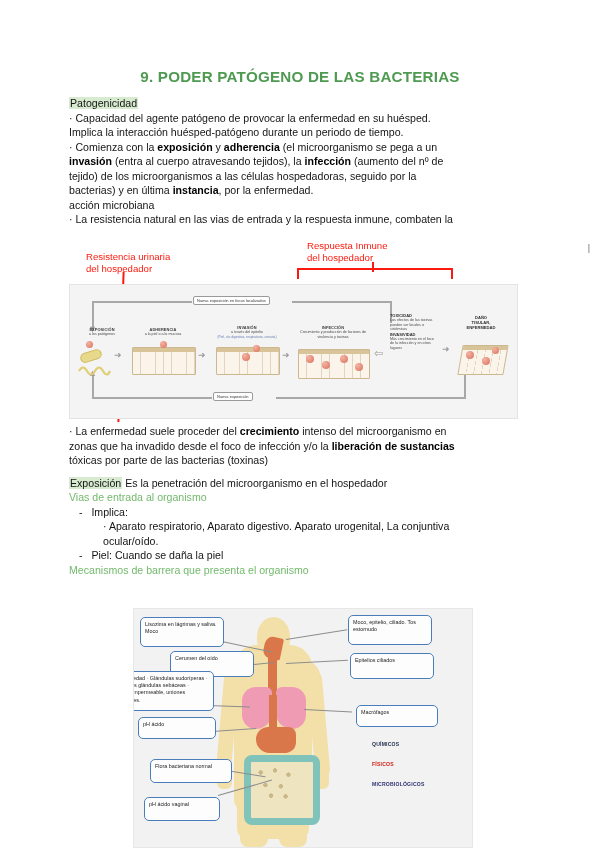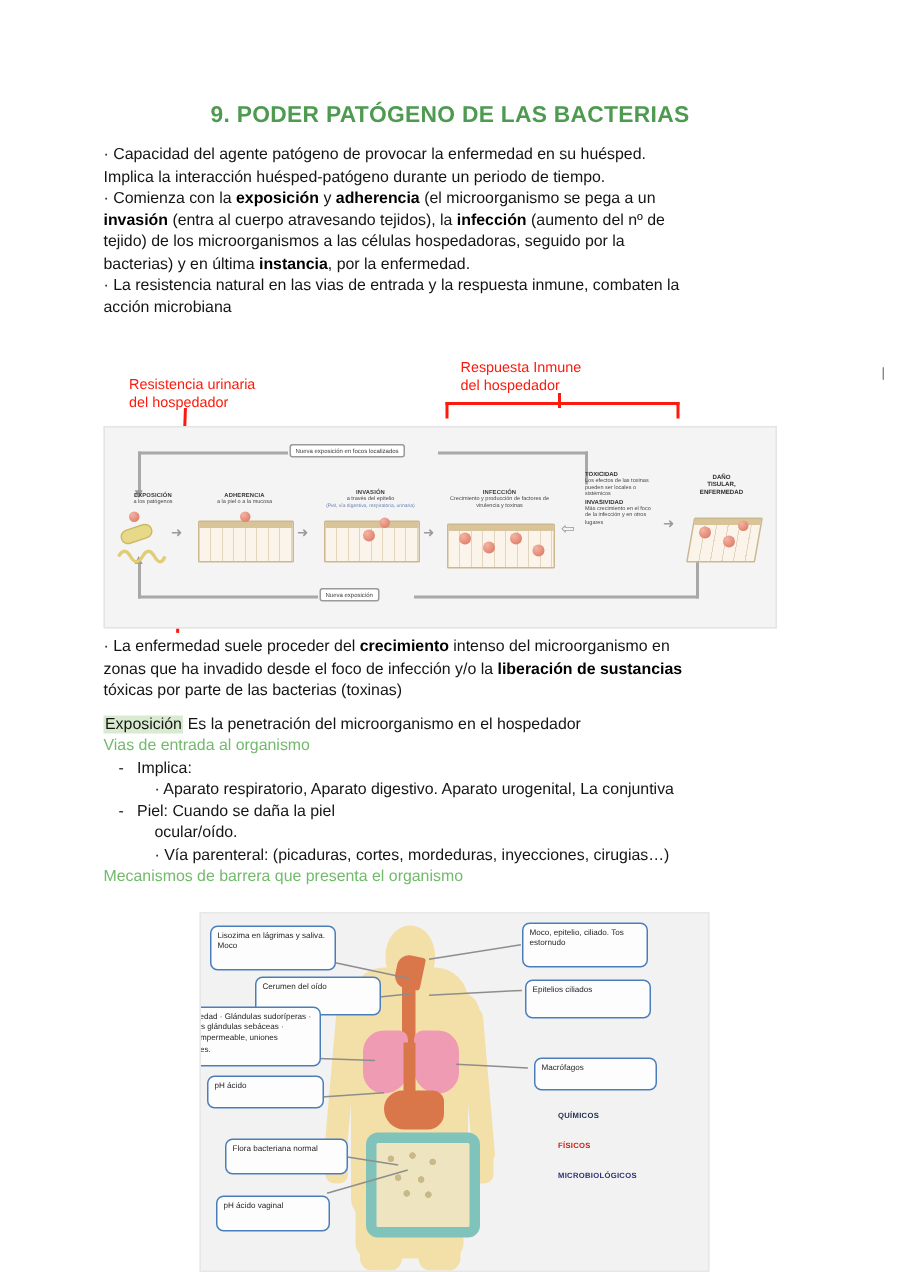--- a/index.html
+++ b/index.html
@@ -124,28 +124,29 @@
 </head>
 <body>
 
 <div class="page">
 
   <div class="title">9. PODER PATÓGENO DE LAS BACTERIAS</div>
 
   <div class="mark-r">|</div>
 
   <div class="body-text">
+    <p class="p"><span class="hl">Patogenicidad</span></p>
     <p class="p"><span>· Capacidad del agente patógeno de provocar la enfermedad en su huésped.</span></p>
     <p class="p"><span>Implica la interacción huésped-patógeno durante un periodo de tiempo.</span></p>
     <p class="p"><span>· Comienza con la </span><b>exposición</b><span> y </span><b>adherencia</b><span> (el microorganismo se pega a un</span></p>
     <p class="p"><b>invasión</b><span> (entra al cuerpo atravesando tejidos), la </span><b>infección</b><span> (aumento del nº de</span></p>
     <p class="p"><span>tejido) de los microorganismos a las células hospedadoras, seguido por la</span></p>
     <p class="p"><span>bacterias) y en última </span><b>instancia</b><span>, por la enfermedad.</span></p>
+    <p class="p"><span>acción microbiana</span></p>
     <p class="p"><span>· La resistencia natural en las vias de entrada y la respuesta inmune, combaten la</span></p>
-    <p class="p"><span>acción microbiana</span></p>
   </div>
 
   <div class="ann" style="left:86px;top:251px;">
     <div>Resistencia urinaria</div>
     <div>del hospedador</div>
   </div>
   <div class="ann" style="left:307px;top:240px;">
     <div>Respuesta  Inmune</div>
     <div>del hospedador</div>
   </div>
@@ -239,23 +240,22 @@
 
   <div class="body-text" style="top:424px;">
     <p class="p"><span>· La enfermedad suele proceder del </span><b>crecimiento</b><span> intenso del microorganismo en</span></p>
     <p class="p"><span>zonas que ha invadido desde el foco de infección y/o la </span><b>liberación de sustancias</b></p>
     <p class="p"><span>tóxicas por parte de las bacterias (toxinas)</span></p>
     <div class="sp"></div>
     <p class="p"><span class="hl">Exposición</span><span> Es la penetración del microorganismo en el hospedador</span></p>
     <p class="p green">Vias de entrada al organismo</p>
     <p class="p" style="padding-left:22px;text-indent:-12px;"><span>-</span>&nbsp;&nbsp;&nbsp;<span>Implica:</span></p>
     <p class="p" style="padding-left:34px;"><span>· Aparato respiratorio, Aparato digestivo. Aparato urogenital, La conjuntiva</span></p>
+    <p class="p" style="padding-left:34px;"><span>ocular/oído.</span></p>
     <p class="p" style="padding-left:22px;text-indent:-12px;"><span>-</span>&nbsp;&nbsp;&nbsp;<span>Piel: Cuando se daña la piel</span></p>
-    <p class="p" style="padding-left:34px;"><span>ocular/oído.</span></p>
-    <p class="p" style="padding-left:34px;"><span>· Vía parenteral: (picaduras, cortes, mordeduras, inyecciones, cirugias…)</span></p>
     <p class="p green">Mecanismos de barrera que presenta el organismo</p>
   </div>
 
   <div class="fig2">
 
     <div>
       <div class="armL"></div>
       <div class="armR"></div>
       <div class="handL"></div>
       <div class="handR"></div>

